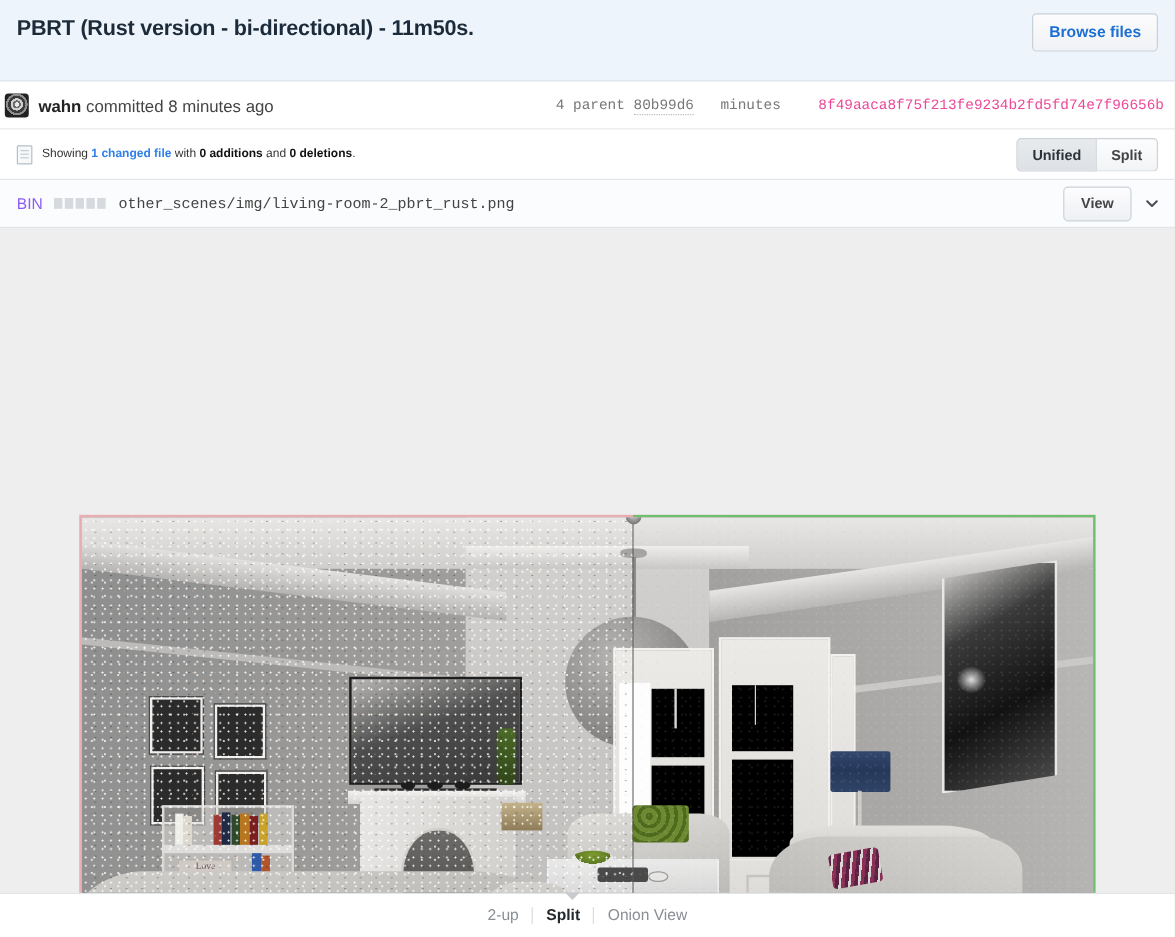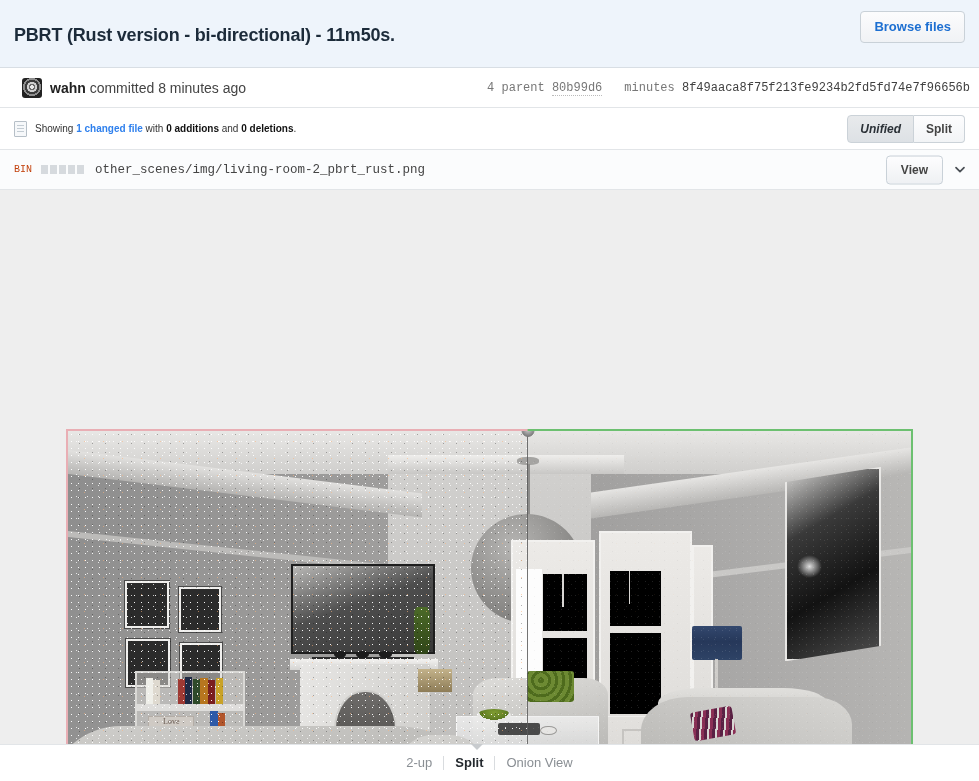--- a/index.html
+++ b/index.html
@@ -17,56 +17,56 @@
   
   .commit-header {
     background:#eef4fb;
     border-bottom:1px solid #d8dee4;
     padding:12px 14px 10px 14px;
     position:relative;
     min-height:68px;
   }
   .commit-title {
     font-size:18px; font-weight:bold; color:#1c2b3a;
-    letter-spacing:-0.2px; line-height:22px; margin:12px 0 4px 0;
+    letter-spacing:-0.2px; line-height:22px; margin:0 0 4px 0;
     max-width:820px;
   }
   .branch-row { display:flex; align-items:center; gap:5px; font-size:12px; color:#555; }
   .branch-name { font-weight:bold; color:#444; font-size:12px; }
   .branch-icon { width:12px; height:14px; display:inline-block; opacity:.6; }
 
   .browse-btn {
     position:absolute; right:14px; top:11px;
     background:linear-gradient(#fcfcfd,#f0f2f5);
     border:1px solid #c9d1d8; border-radius:4px;
     color:#1d6fd1; font-weight:bold; font-size:13px;
     padding:7px 13px; cursor:pointer; line-height:16px;
   }
 
   
   .author-row {
     border-bottom:1px solid #e2e5e8;
-    padding:8px 22px; display:flex; align-items:center;
+    padding:8px 4px; display:flex; align-items:center;
     min-height:40px; position:relative; background:#fff;
   }
   .avatar {
     width:20px; height:20px; border-radius:3px; margin-right:8px;
     background:
       radial-gradient(circle at 50% 45%, #e9e9e9 0 12%, #6b6b6b 13% 22%, #cfcfcf 23% 34%, #3a3a3a 35% 48%, #8d8d8d 49% 60%, #222 61% 100%);
     flex:none;
   }
   .author-text { font-size:14px; color:#444; }
   .author-name { font-weight:bold; color:#222; }
   .sha-block {
     position:absolute; right:9px; top:50%; transform:translateY(-50%);
     font-family:"Liberation Mono", monospace; font-size:12px; color:#777;
     display:flex; align-items:center; gap:22px; white-space:nowrap;
   }
   .sha-parent .mono-link { color:#777; border-bottom:1px dotted #bbb; }
-  .sha-commit .mono-val { color:#404040; }
+  .sha-commit .mono-val { color:#ec4899;margin-left:24px; }
 
   
   .showing-row {
     border-bottom:1px solid #e2e5e8; background:#fff;
     padding:10px 14px; display:flex; align-items:center;
     min-height:42px; position:relative;
   }
   .file-icon {
     width:13px; height:16px; margin-right:8px; flex:none;
     border:1px solid #b6bfc7; border-radius:1px; background:#f6f8fa;
@@ -76,31 +76,31 @@
     box-shadow:0 3px 0 #c3ccd3, 0 6px 0 #c3ccd3; }
   .showing-text { font-size:10px; color:#333; }
   .showing-text b { color:#111; }
   .changed-link { color:#2f80ed; font-weight:bold; cursor:pointer; }
 
   .seg-group { position:absolute; right:14px; top:50%; transform:translateY(-50%); display:flex; }
   .seg {
     border:1px solid #cbd2d8; padding:5px 12px; font-size:12px; font-weight:bold;
     color:#444; background:linear-gradient(#fdfdfe,#f2f4f6); cursor:pointer; line-height:16px;
   }
-  .seg:first-child { border-radius:4px 0 0 4px;font-style:italic; }
+  .seg:first-child { border-radius:4px 0 0 4px; }
   .seg:last-child { border-radius:0 4px 4px 0; border-left:none; }
   .seg.active { background:linear-gradient(#e8eaec,#dde1e5); color:#2b3137; }
 
   
   .file-header {
     border-bottom:1px solid #e2e5e8; background:#fbfcfd;
     padding:9px 14px; display:flex; align-items:center;
     min-height:40px; position:relative;
   }
-  .bin-label { font-family:Liberation Mono, monospace; font-size:10px; color:#c2410c; margin-right:9px; }
+  .bin-label { font-family:Liberation Sans, sans-serif; font-size:13px; color:#8b5cf6; margin-right:9px; }
   .diffstat { display:flex; gap:2px; margin-right:11px; }
   .diffstat i { width:7px; height:9px; background:#d6dade; display:block; }
   .file-path { font-family:"Liberation Mono", monospace; font-size:12.5px; color:#444; }
   .fh-right { position:absolute; right:12px; top:50%; transform:translateY(-50%); display:flex; align-items:center; gap:10px; }
   .view-btn {
     background:linear-gradient(#fdfdfe,#eef0f3); border:1px solid #c9d1d8;
     border-radius:4px; font-size:12px; font-weight:bold; color:#444;
     padding:6px 14px; cursor:pointer; line-height:15px;
   }
   .chev { width:14px; height:14px; cursor:pointer; display:block; }

